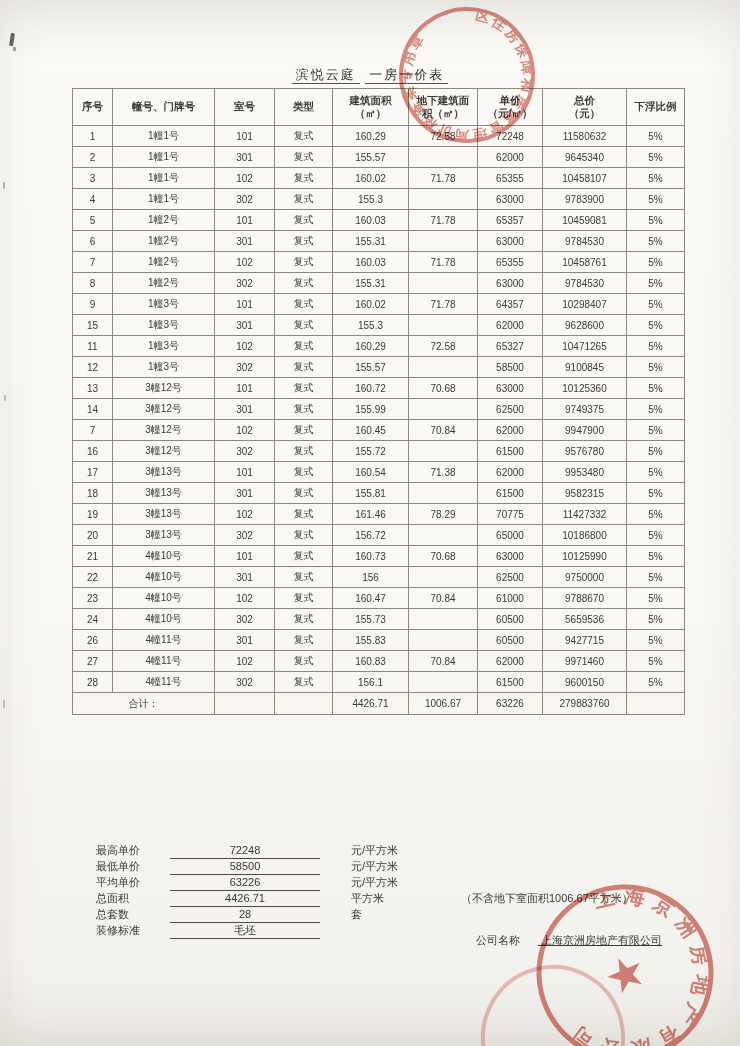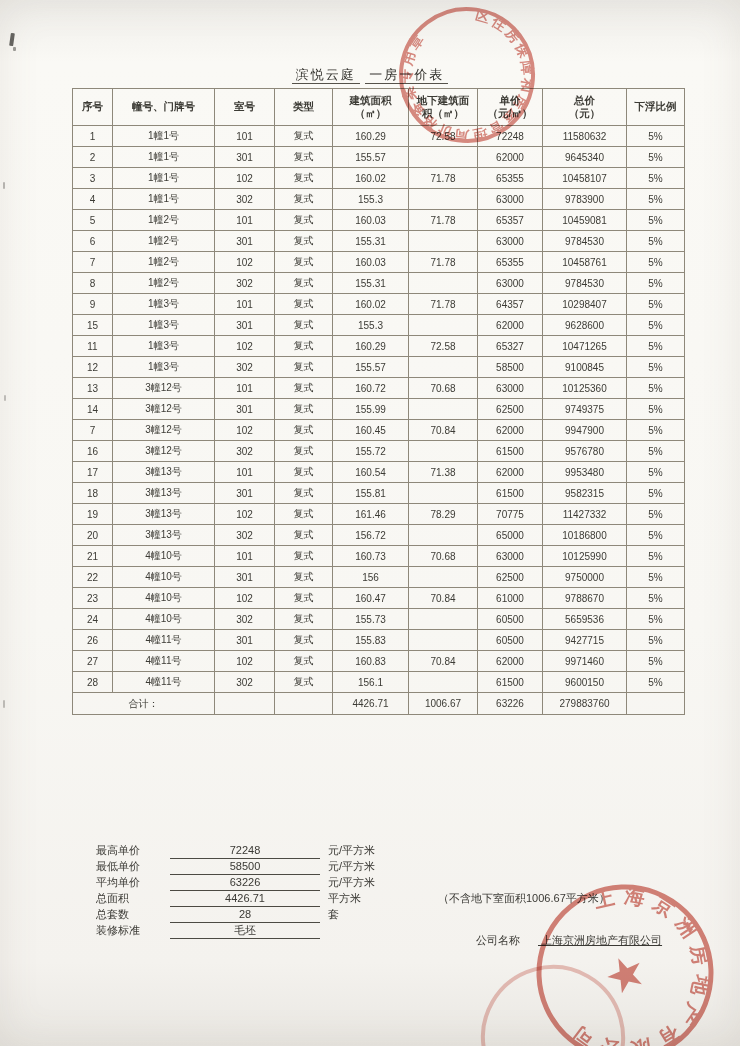--- a/index.html
+++ b/index.html
@@ -22,21 +22,21 @@
   }
   table.price th { font-size:10.5px; font-weight:bold; height:37px; line-height:1.25; }
   table.price th div:empty { display:none; }
   td.left { text-align:left; padding-left:5px; }
   tr.total-row td { font-size:10px; height:22px; }
   
   .summary { position:absolute; left:96px; top:842px; font-size:11px; color:#3a3934; }
   .sum-row { height:16px; line-height:16px; white-space:nowrap; }
   .sum-label { display:inline-block; width:74px;font-family:Liberation Serif, serif; }
   .sum-value { display:inline-block; width:150px; text-align:center; border-bottom:1px solid #4c4a43; margin-right:8px; }
-  .sum-unit { display:inline-block; min-width:70px; }
+  .sum-unit { display:inline-block; min-width:70px;margin-left:23px; }
   .sum-note { display:inline-block; margin-left:40px; }
   .sum-note:empty { display:none; }
   
   .footer { position:absolute; left:476px; top:932px; font-size:11px; color:#3a3934; }
   .f-row { height:17px; line-height:17px; white-space:nowrap;text-decoration:underline; }
   .f-label { display:inline-block; width:62px; }
   
   .stamp { position:absolute; mix-blend-mode:multiply; pointer-events:none; }
   .stamp-top { left:382px; top:-10px; width:170px; height:170px; opacity:.58; transform:rotate(8deg); }
   .stamp-bottom { left:520px; top:868px; width:210px; height:210px; opacity:.62; transform:rotate(-24deg); }

